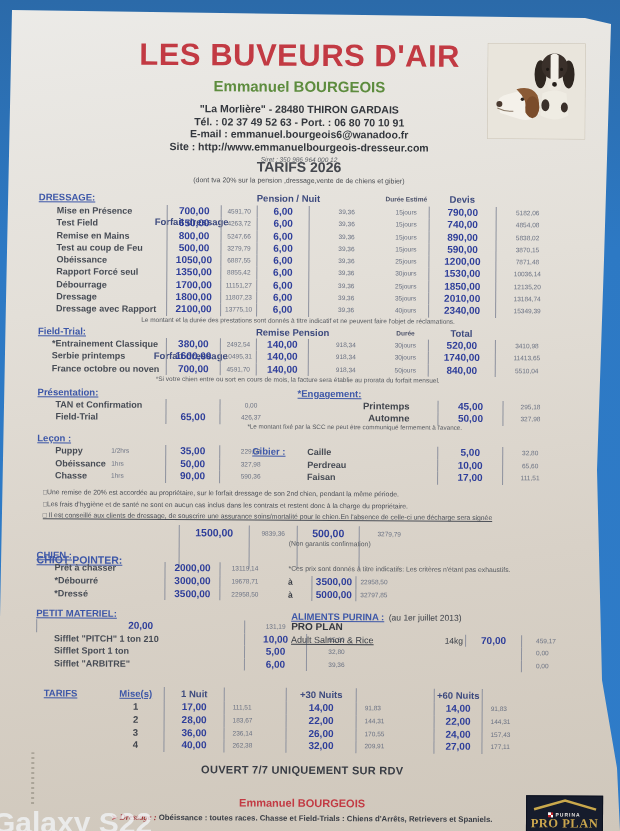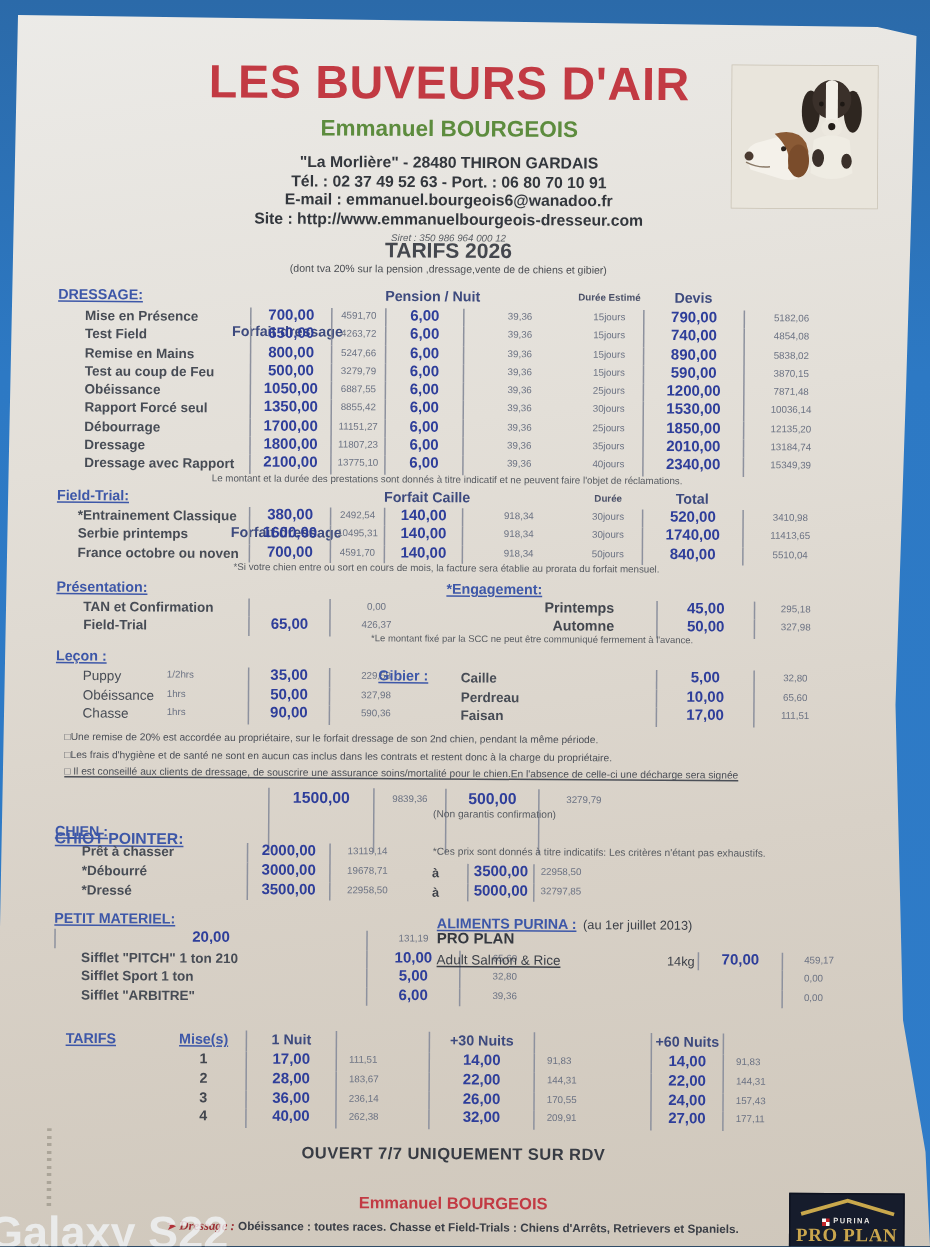--- a/index.html
+++ b/index.html
@@ -36,21 +36,21 @@
   .r2{height:12.5px;line-height:12.5px;}
   .r3{height:12.8px;line-height:12.8px;}
   .hr{height:14px;line-height:14px;}
   .hr2{height:12px;line-height:12px;}
   .sec{color:var(--hdr);font-weight:bold;font-size:9.5px;text-decoration:underline;text-underline-offset:1px;white-space:nowrap;}
   .sec-lg{font-size:10.5px;margin-top:28px;}
   .th{color:#3d4a7e;font-weight:bold;font-size:9.5px;text-align:center;white-space:nowrap;}
   .th-left{text-align:left;margin-left:-12px;margin-top:24px;}
   .ths{color:#4a5068;font-weight:bold;font-size:6.5px;text-align:center;}
   .lb{font-weight:bold;font-size:9px;color:var(--lbl);padding-left:18px;white-space:nowrap;overflow:hidden;}
-  .lb0{font-weight:normal;font-size:9px;color:var(--lbl);padding-left:18px;white-space:nowrap;}
+  .lb0{font-weight:bold;font-size:9px;color:var(--lbl);padding-left:18px;white-space:nowrap;}
   .lbc{text-align:right;padding-right:28px;font-weight:bold;font-size:9.5px;color:#42464e;}
   .lbg{font-weight:bold;font-size:9px;color:var(--lbl);padding-left:10px;white-space:nowrap;}
   .p{font-weight:bold;font-size:10px;color:var(--blue);text-align:center;white-space:nowrap;}
   .p-lg{font-size:10.5px;}
   .s{font-size:6.5px;color:var(--sub);text-align:center;white-space:nowrap;}
   .sL{text-align:left;padding-left:8px;}
   .u{text-align:left;padding-left:4px;}
   .bl{border-left:1px solid var(--bar);}
   .p2:not(:empty){border-left:1px solid var(--bar);}
   .s2{text-align:left;padding-left:4px;}
@@ -247,21 +247,21 @@
             <div class="s bl">15349,39</div>
           </div>
         </div>
       <div class="tnote">Le montant et la durée des prestations sont donnés à titre indicatif et ne peuvent  faire l'objet de réclamations.</div>
     </div>
 
     <div class="blk" style="left:40px;top:325px;width:520px">
       <div class="g mg hr2">
         <div class="sec">Field-Trial:</div>
         <div class="th th-left" style="grid-column:2/4">Forfait dressage</div>
-        <div class="th" style="grid-column:4/5">Forfait Caille</div>
+        <div class="th" style="grid-column:4/5">Remise Pension</div>
         <div class="ths" style="grid-column:6/7">Durée</div>
         <div class="th" style="grid-column:7/8">Total</div>
       </div>
       <div>
 
           <div class="g mg r">
             <div class="lb" style="padding-left:14px">*Entrainement Classique</div>
             <div class="p bl">380,00</div>
             <div class="s bl">2492,54</div>
             <div class="p bl">140,00</div>

